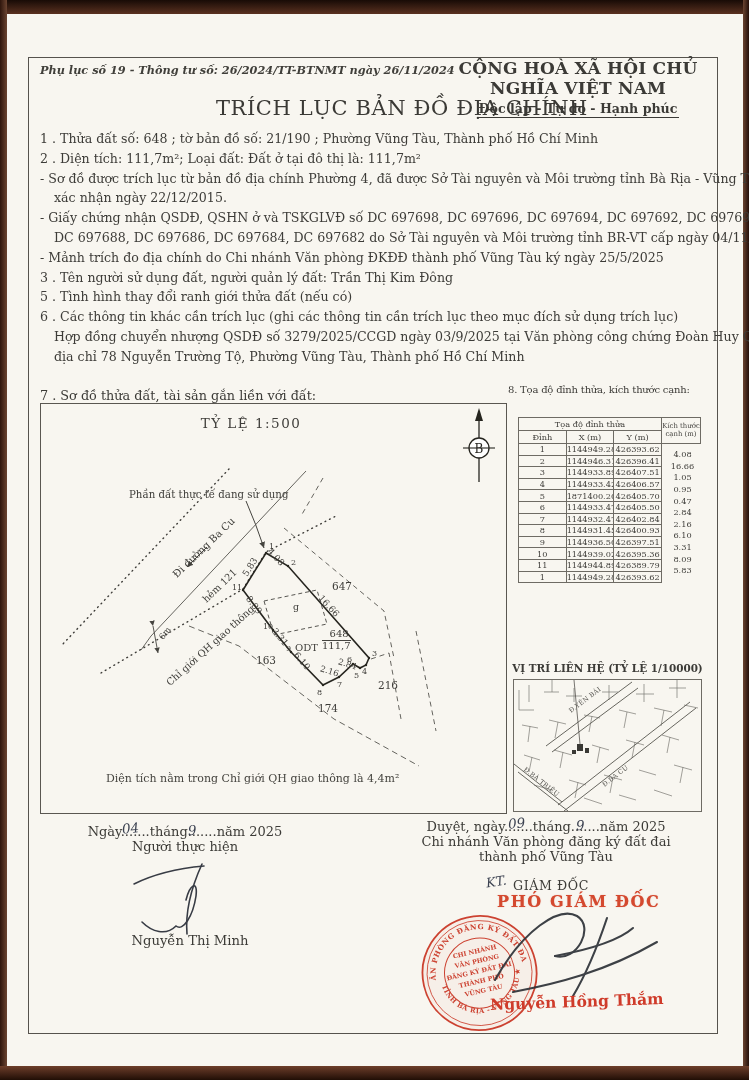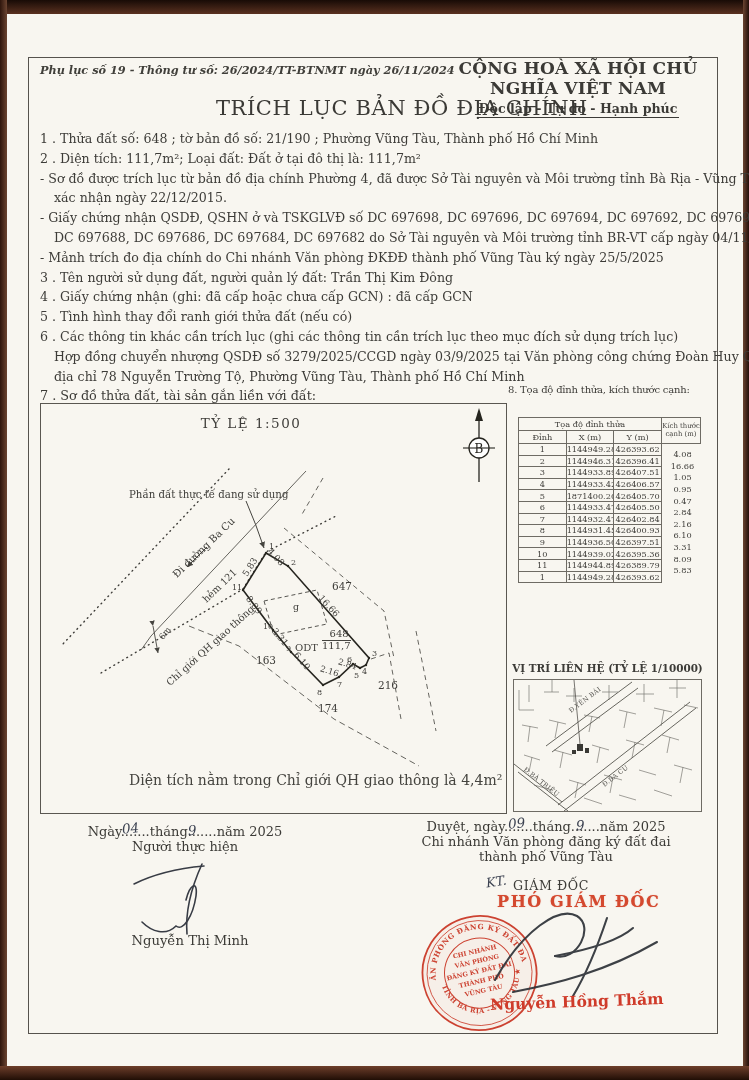--- a/index.html
+++ b/index.html
@@ -17,21 +17,21 @@
   .hdr-right .l2{font-size:12.6px;font-weight:bold;display:inline-block;border-bottom:1.2px solid #3b3a36;padding:0 2px 1px 2px;margin-top:1px}
   .doc-title{left:28px;top:96px;width:748px;text-align:center;font-size:21px;letter-spacing:.6px;color:#3a3935}
   .bodytxt{left:40px;top:129px;width:672px;font-size:12.6px;color:#3d3c38}
   .bodytxt .ln{height:19.8px;line-height:19.8px;white-space:nowrap}
   .bodytxt .ind{padding-left:14px}
   .sec7{left:40px;top:388px;font-size:12.8px;white-space:nowrap}
   .sec8{left:508px;top:384px;font-size:10px;white-space:nowrap;letter-spacing:-.2px}
   .mapbox{left:40px;top:403px;width:465px;height:409px;border:1.2px solid #5a5751}
   .scale-lbl{left:0;top:11px;width:420px;text-align:center;font-size:13.5px;letter-spacing:1.5px;color:#3e3d39}
   .lbl{position:absolute;white-space:nowrap;color:#3e3d39}
-  .note{left:88px;top:368px;font-size:14px;color:#45443f}
+  .note{left:65px;top:368px;font-size:11px;color:#45443f}
   .frac{position:absolute;text-align:right;font-size:10px;line-height:1.05}
   .frac .top{display:block;border-bottom:1px solid #45443f;padding:0 2px}
   .tablewrap{left:518px;top:417px;width:184px}
   .ctab{border-collapse:collapse;table-layout:fixed;width:183px;font-size:8.2px;color:#3e3d39}
   .ctab th,.ctab td{border:0.8px solid #6e6b64;padding:0;text-align:center;font-weight:normal;overflow:hidden}
   .ctab thead tr{height:13px}
   .ctab tbody tr{height:11.6px}
   .kt-head{font-size:6.9px;line-height:1.15}
   .edgeval{position:absolute;left:147px;width:35px;text-align:center;font-size:8.2px;color:#3e3d39;background:transparent}
   .locbox{left:513px;top:679px;width:187px;height:131px;border:1px solid #6e6b64;overflow:hidden}
@@ -67,21 +67,20 @@
 
 <div class="abs bodytxt">
   <div class="ln">1 . Thửa đất số: 648 ; tờ bản đồ số: 21/190 ; Phường Vũng Tàu, Thành phố Hồ Chí Minh</div>
   <div class="ln">2 . Diện tích: 111,7m²; Loại đất: Đất ở tại đô thị là: 111,7m²</div>
   <div class="ln">- Sơ đồ được trích lục từ bản đồ địa chính Phường 4, đã được Sở Tài nguyên và Môi trường tỉnh Bà Rịa - Vũng Tàu</div>
   <div class="ln ind">xác nhận ngày 22/12/2015.</div>
   <div class="ln">- Giấy chứng nhận QSDĐ, QSHN ở và TSKGLVĐ số DC 697698, DC 697696, DC 697694, DC 697692, DC 697690,</div>
   <div class="ln ind">DC 697688, DC 697686, DC 697684, DC 697682 do Sở Tài nguyên và Môi trường tỉnh BR-VT cấp ngày 04/11/2021</div>
   <div class="ln">- Mảnh trích đo địa chính do Chi nhánh Văn phòng ĐKĐĐ thành phố Vũng Tàu ký ngày 25/5/2025</div>
   <div class="ln">3 . Tên người sử dụng đất, người quản lý đất: Trần Thị Kim Đông</div>
-  <div class="ln">4 . Giấy chứng nhận (ghi: đã cấp hoặc chưa cấp GCN) : đã cấp GCN</div>
   <div class="ln">5 . Tình hình thay đổi ranh giới thửa đất (nếu có)</div>
   <div class="ln">6 . Các thông tin khác cần trích lục (ghi các thông tin cần trích lục theo mục đích sử dụng trích lục)</div>
   <div class="ln ind">Hợp đồng chuyển nhượng QSDĐ số 3279/2025/CCGD ngày 03/9/2025 tại Văn phòng công chứng Đoàn Huy Quỳnh,</div>
   <div class="ln ind">địa chỉ 78 Nguyễn Trường Tộ, Phường Vũng Tàu, Thành phố Hồ Chí Minh</div>
 </div>
 
 <div class="abs sec7">7 . Sơ đồ thửa đất, tài sản gắn liền với đất:</div>
 <div class="abs sec8">8. Tọa độ đỉnh thửa, kích thước cạnh:</div>
 
 <div class="abs mapbox">

